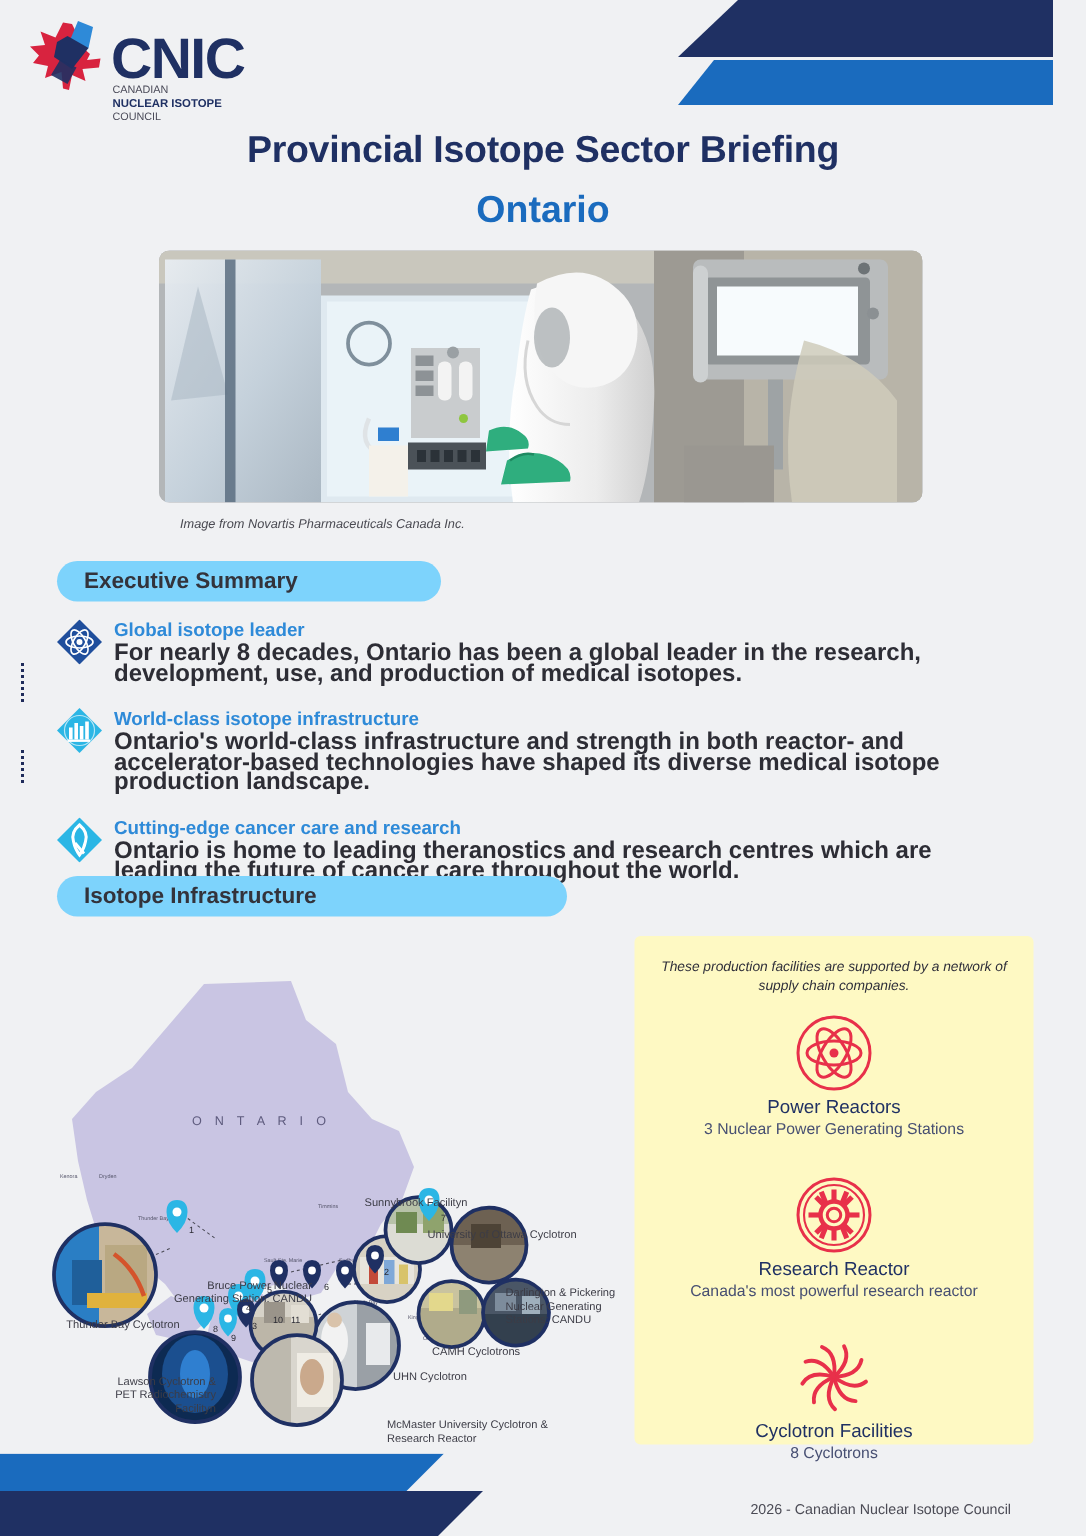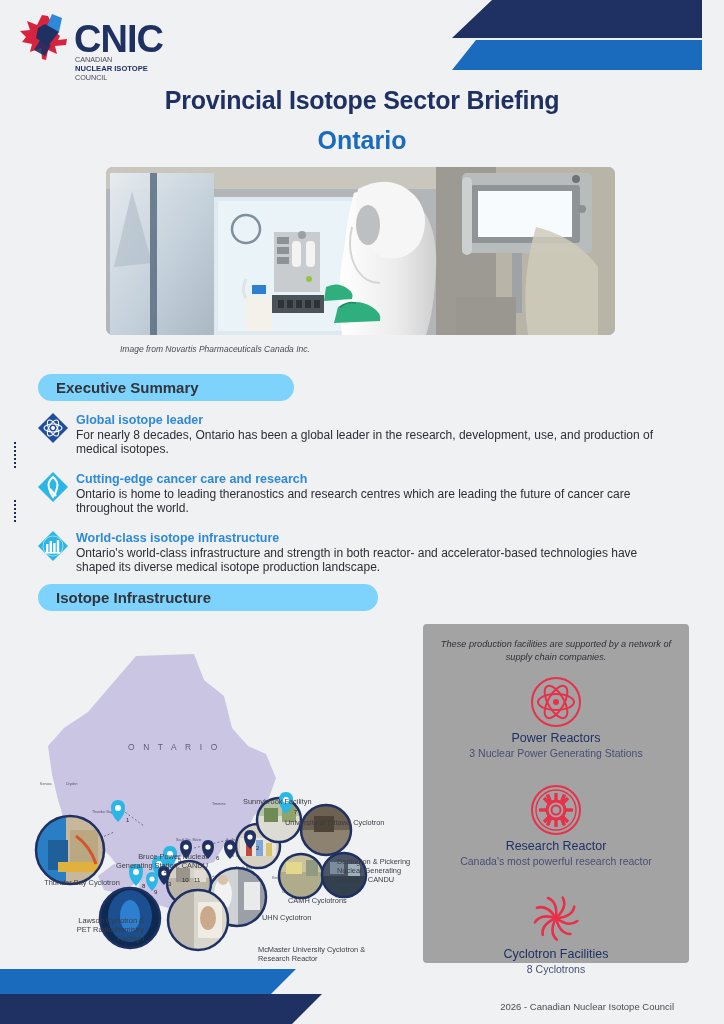--- a/index.html
+++ b/index.html
@@ -58,21 +58,21 @@
   }
   #pill-exec{left:38px;top:374px;width:256px;}
   #pill-infra{left:38px;top:584px;width:340px;}
 
   
   .bullets{position:absolute;left:38px;top:412px;width:640px;}
   .bullet{position:relative;display:flex;align-items:flex-start;margin-bottom:12px;}
   .bullet-icon{width:30px;height:30px;flex:0 0 30px;margin-right:8px;position:relative;top:1px;}
   .bullet-body{flex:1;padding-top:1px;}
   .b-head{font-size:12.5px;font-weight:bold;color:#2E8AD8;line-height:15px;margin-bottom:1px;}
-  .b-text{font-size:12px;color:#2d2d35;line-height:13.5px;}
+  .b-text{font-size:16px;color:#2d2d35;line-height:13.5px;font-weight:bold;}
   .dotted{
     position:absolute;left:14px;width:2px;
     border-left:2px dotted #1f2b5a;
   }
   #dot1{top:442px;height:26px;}
   #dot2{top:500px;height:22px;}
 
   
   .infra-note{
     position:absolute;left:40px;top:620px;width:330px;
@@ -85,21 +85,21 @@
 
   
   .mlabel{position:absolute;font-size:7.4px;color:#3c3c46;line-height:9px;}
   .mlabel.r{text-align:right;}
   .mlabel.c{text-align:center;}
   .citylabel{position:absolute;font-size:3.6px;color:#55556a;}
 
   
   .fpanel{
     position:absolute;left:423px;top:624px;width:266px;height:339px;
-    background:#a3a3a3;border-radius:4px;
+    background:#fef9c3;border-radius:4px;
   }
   .fnote{
     position:absolute;left:14px;top:14px;width:238px;text-align:center;
     font-size:9.2px;font-style:italic;color:#2f2f3a;line-height:12.5px;
   }
   .fitem{position:absolute;left:0;width:266px;text-align:center;}
   #fitem1{top:52px;}
   #fitem2{top:160px;}
   #fitem3{top:268px;}
   .ficon{height:52px;display:flex;align-items:center;justify-content:center;}
@@ -239,47 +239,47 @@
       <div class="bullet-body">
         <div class="b-head">Global isotope leader</div>
         <div class="b-text">For nearly 8 decades, Ontario has been a global leader in the research, development, use, and production of medical isotopes.</div>
       </div>
     </div>
 
     <div class="bullet" style="margin-top:15px;">
       <div class="bullet-icon">
         <svg width="30" height="30" viewBox="0 0 30 30" xmlns="http://www.w3.org/2000/svg">
           <path d="M15 0 L30 15 L15 30 L0 15 Z" fill="#2BB6E5"></path>
-          <path d="M15 5 q-6 5 -4 11 q1 5 4 9 q3 -4 4 -9 q2 -6 -4 -11 Z" fill="none" stroke="#ffffff" stroke-width="2"></path>
-          <path d="M12 17 l6 7" stroke="#ffffff" stroke-width="2" fill="none"></path>
-        </svg>
-      </div>
-      <div class="bullet-body">
-        <div class="b-head">Cutting-edge cancer care and research</div>
-        <div class="b-text">Ontario is home to leading theranostics and research centres which are leading the future of cancer care throughout the world.</div>
-      </div>
-    </div>
-
-    <div class="bullet" style="margin-top:15px;">
-      <div class="bullet-icon">
-        <svg width="30" height="30" viewBox="0 0 30 30" xmlns="http://www.w3.org/2000/svg">
-          <path d="M15 0 L30 15 L15 30 L0 15 Z" fill="#2BB6E5"></path>
           <g fill="#ffffff">
             <rect x="8" y="13" width="2.4" height="8"></rect>
             <rect x="11.6" y="10" width="2.4" height="11"></rect>
             <rect x="15.2" y="12" width="2.4" height="9"></rect>
             <rect x="18.8" y="9" width="2.4" height="12"></rect>
             <rect x="7" y="21" width="15" height="1.6"></rect>
           </g>
           <circle cx="15" cy="15" r="10" fill="none" stroke="#ffffff" stroke-width="0.8" opacity="0.65"></circle>
         </svg>
       </div>
       <div class="bullet-body">
         <div class="b-head">World-class isotope infrastructure</div>
         <div class="b-text">Ontario's world-class infrastructure and strength in both reactor- and accelerator-based technologies have shaped its diverse medical isotope production landscape.</div>
+      </div>
+    </div>
+
+    <div class="bullet" style="margin-top:15px;">
+      <div class="bullet-icon">
+        <svg width="30" height="30" viewBox="0 0 30 30" xmlns="http://www.w3.org/2000/svg">
+          <path d="M15 0 L30 15 L15 30 L0 15 Z" fill="#2BB6E5"></path>
+          <path d="M15 5 q-6 5 -4 11 q1 5 4 9 q3 -4 4 -9 q2 -6 -4 -11 Z" fill="none" stroke="#ffffff" stroke-width="2"></path>
+          <path d="M12 17 l6 7" stroke="#ffffff" stroke-width="2" fill="none"></path>
+        </svg>
+      </div>
+      <div class="bullet-body">
+        <div class="b-head">Cutting-edge cancer care and research</div>
+        <div class="b-text">Ontario is home to leading theranostics and research centres which are leading the future of cancer care throughout the world.</div>
       </div>
     </div>
   </div>
 
   <div class="pill" id="pill-infra">
     <span>Isotope Infrastructure</span>
   </div>
 
   <div class="map">
     <svg width="400" height="320" viewBox="0 0 400 320" xmlns="http://www.w3.org/2000/svg">

